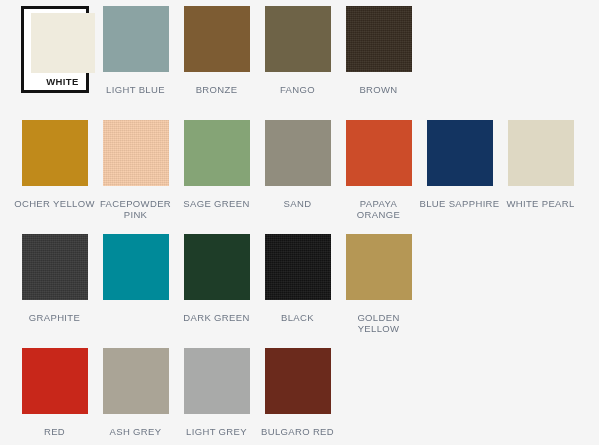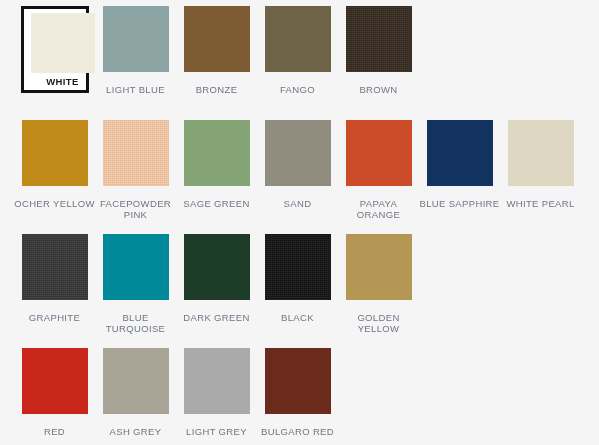--- a/index.html
+++ b/index.html
@@ -186,21 +186,20 @@
     <div class="swatch-row">
       <div class="swatch">
         <div class="swatch-frame">
           <div class="swatch-chip grain" style="background: rgb(56, 56, 56);"></div>
           <div class="swatch-label">GRAPHITE</div>
         </div>
       </div>
       <div class="swatch">
         <div class="swatch-frame">
           <div class="swatch-chip" style="background: rgb(0, 138, 153);"></div>
-          <div class="swatch-label">BLUE TURQUOISE</div>
         </div>
       </div>
       <div class="swatch">
         <div class="swatch-frame">
           <div class="swatch-chip" style="background: rgb(30, 61, 40);"></div>
           <div class="swatch-label">DARK GREEN</div>
         </div>
       </div>
       <div class="swatch">
         <div class="swatch-frame">

